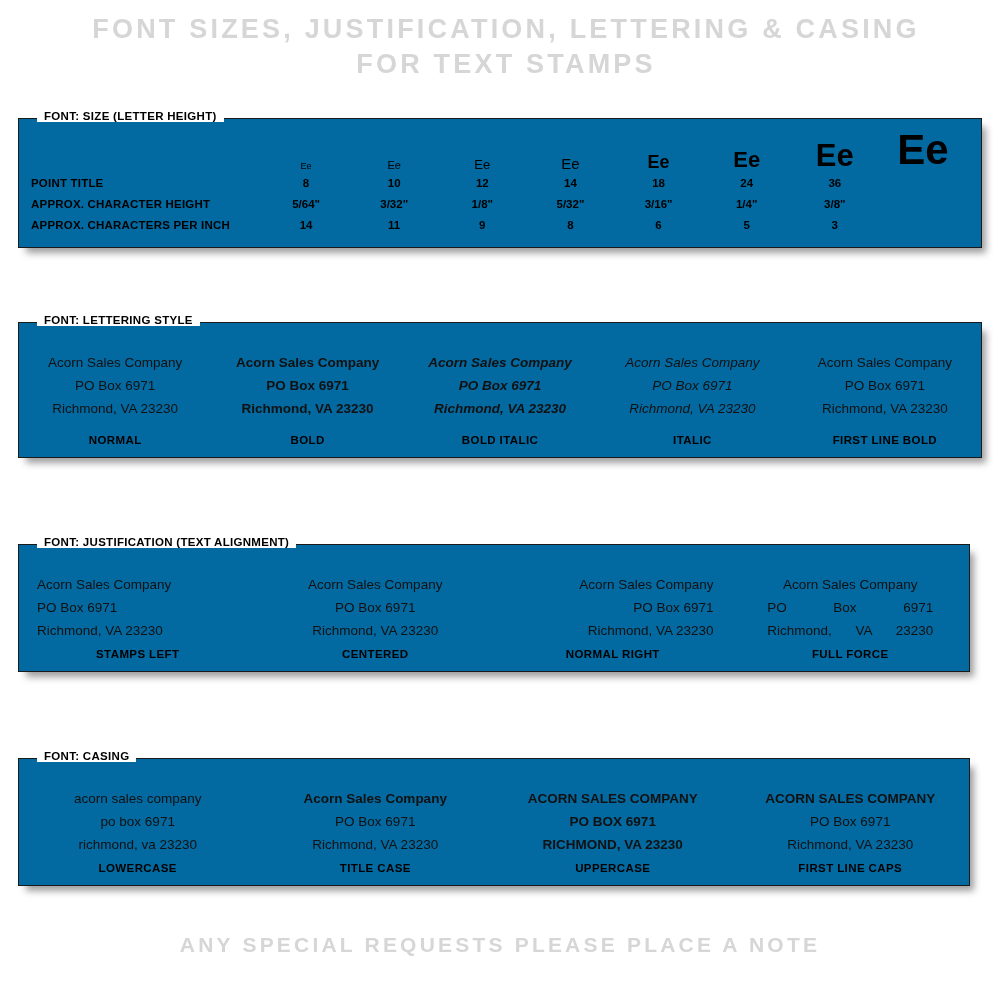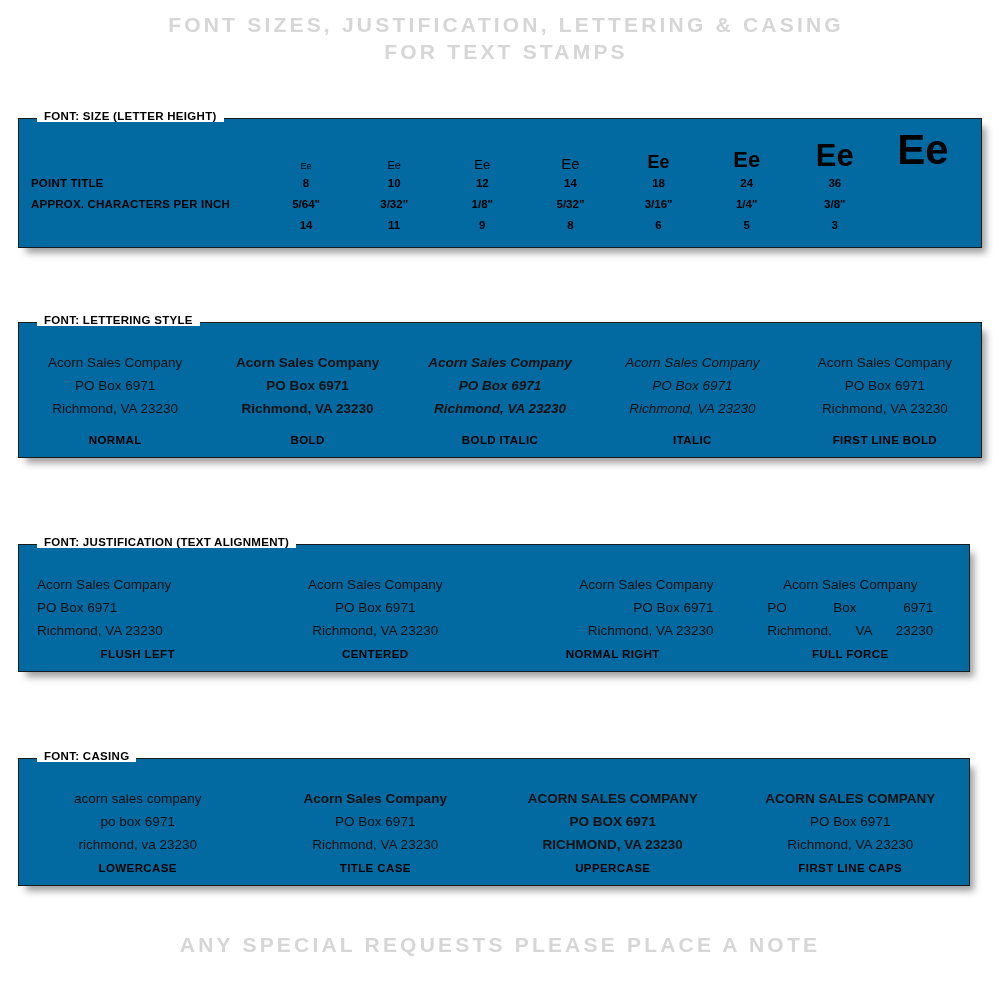--- a/index.html
+++ b/index.html
@@ -25,21 +25,21 @@
     color: #d6d6d6;
     font-weight: bold;
     letter-spacing: 3.2px;
     line-height: 1.28;
   }
   .watermark-top {
     position: absolute;
     top: 12px;
     left: 0;
     width: 1000px;
-    font-size: 21px;
+    font-size: 27px;
     padding-left: 12px;
   }
   .watermark-bottom {
     position: absolute;
     top: 932px;
     left: 0;
     width: 1000px;
     font-size: 21px;
   }
   .wm-line { display: block; }
@@ -216,20 +216,21 @@
   <div class="watermark watermark-top">
     <span class="wm-line">FONT SIZES, JUSTIFICATION, LETTERING &amp; CASING</span>
     <span class="wm-line">FOR TEXT STAMPS</span>
   </div>
 
   <div class="panel" id="panel-size">
     <div class="panel-legend">FONT: SIZE (LETTER HEIGHT)</div>
     <div class="size-grid">
       <div class="size-row-labels">
         <div>POINT TITLE</div>
+        <div>APPROX. CHARACTER HEIGHT</div>
         <div>APPROX. CHARACTERS PER INCH</div>
       </div>
       <div class="size-cols">
 
         <div class="size-col">
           <div class="size-sample" style="font-size:9px;">Ee</div>
           <div class="size-vals">
             <div>8</div>
             <div>5/64"</div>
             <div>14</div>
@@ -353,21 +354,21 @@
   <div class="panel" id="panel-just">
     <div class="panel-legend">FONT: JUSTIFICATION (TEXT ALIGNMENT)</div>
     <div class="samples">
 
       <div class="sample-col">
         <div class="sample-lines ju-left">
           <div class="l1">Acorn Sales Company</div>
           <div class="l2">PO Box 6971</div>
           <div class="l3">Richmond, VA 23230</div>
         </div>
-        <div class="sample-caption">FLUSH LEFT</div>
+        <div class="sample-caption">STAMPS LEFT</div>
       </div>
 
       <div class="sample-col">
         <div class="sample-lines ju-center">
           <div class="l1">Acorn Sales Company</div>
           <div class="l2">PO Box 6971</div>
           <div class="l3">Richmond, VA 23230</div>
         </div>
         <div class="sample-caption">CENTERED</div>
       </div>

